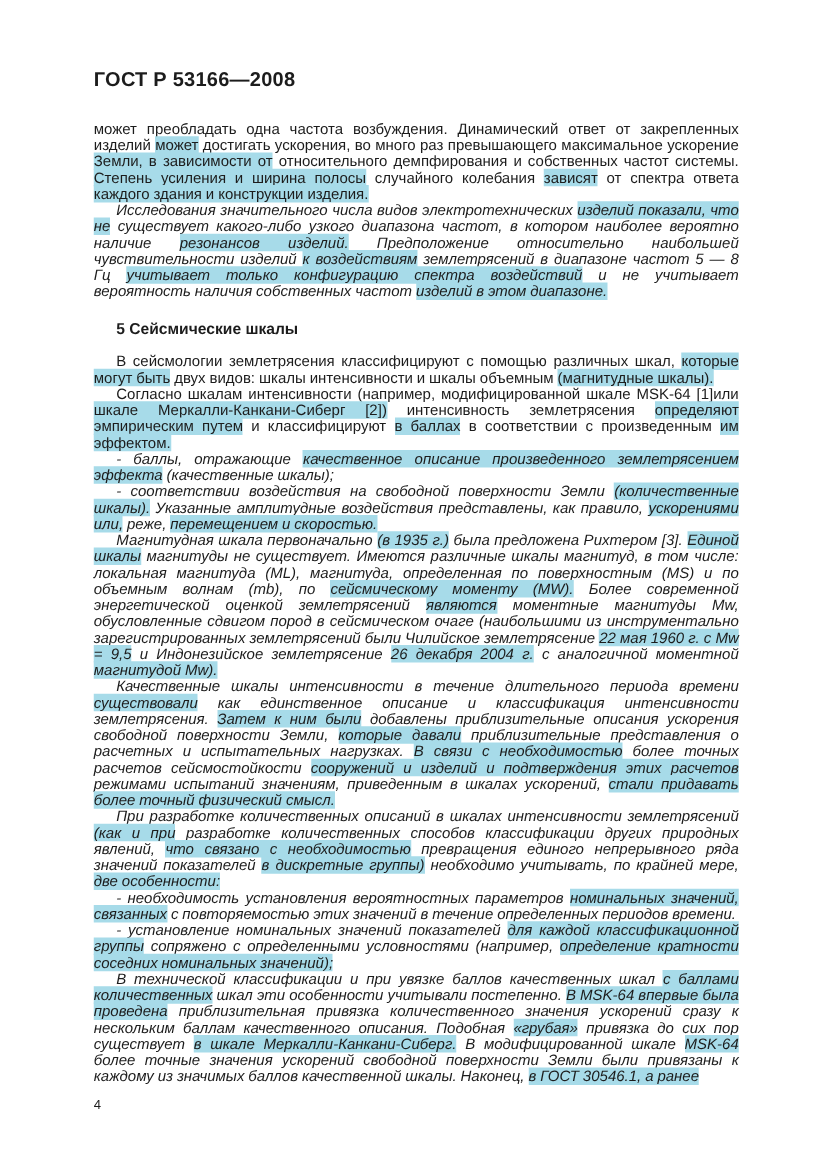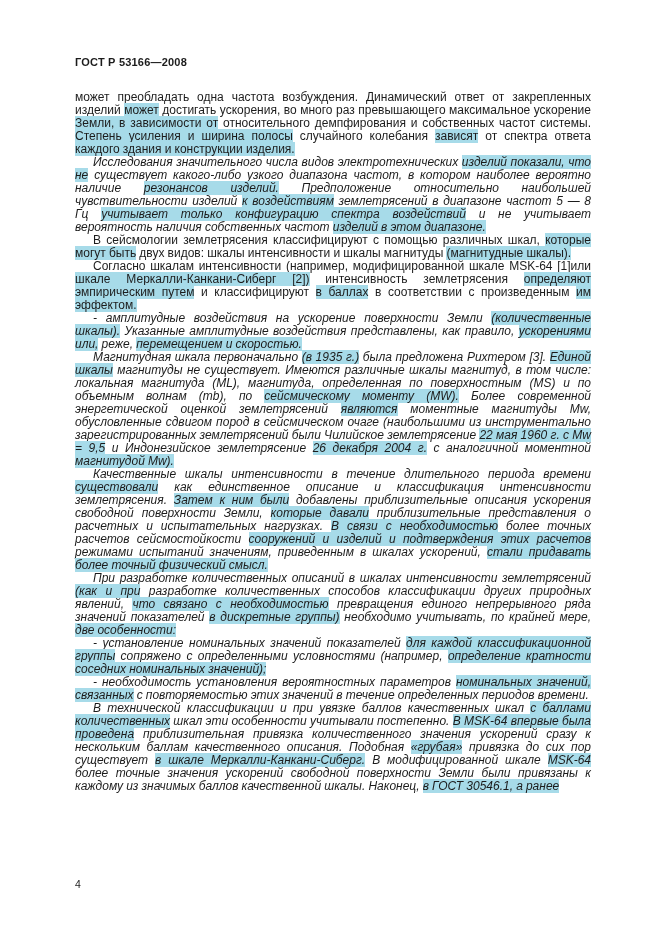--- a/index.html
+++ b/index.html
@@ -17,21 +17,21 @@
     -webkit-font-smoothing: antialiased;
   }
   .page {
     position: absolute;
     inset: 0;
     box-sizing: border-box;
     padding: 56px 70px 0 75px;
     background: #ffffff;
   }
   .doc-header {
-    font-size: 11px;
+    font-size: 16px;
     font-weight: bold;
     letter-spacing: 0.2px;
     margin: 0 0 23px 0;
   }
   .doc-body {
     width: 516px;
   }
   .para {
     margin: 0;
     font-size: 12px;
@@ -61,25 +61,27 @@
 </style>
 </head>
 <body style="color: rgb(28, 28, 28); background: rgb(255, 255, 255);">
 
 <div class="page">
   <p class="doc-header">ГОСТ Р 53166—2008</p>
 
   <div class="doc-body">
       <p class="para no-indent"><span>может преобладать одна частота возбуждения. Динамический ответ от закрепленных изделий </span><span class="hl">может</span><span> достигать ускорения, во много раз превышающего максимальное ускорение </span><span class="hl">Земли, в зависимости от</span><span> относительного демпфирования и собственных частот системы. </span><span class="hl">Степень усиления и ширина полосы</span><span> случайного колебания </span><span class="hl">зависят</span><span> от спектра ответа </span><span class="hl">каждого здания и конструкции изделия.</span></p>
       <p class="para italic"><span>Исследования значительного числа видов электротехнических </span><span class="hl">изделий показали, что не</span><span> существует какого-либо узкого диапазона частот, в котором наиболее вероятно наличие </span><span class="hl">резонансов изделий.</span><span> Предположение относительно наибольшей чувствительности изделий </span><span class="hl">к воздействиям</span><span> землетрясений в диапазоне частот 5 — 8 Гц </span><span class="hl">учитывает только конфигурацию спектра воздействий</span><span> и не учитывает вероятность наличия собственных частот </span><span class="hl">изделий в этом диапазоне.</span></p>
-      <p class="para"><span>В сейсмологии землетрясения классифицируют с помощью различных шкал, </span><span class="hl">которые могут быть</span><span> двух видов: шкалы интенсивности и шкалы магнитуды </span><span class="hl">(магнитудные шкалы).</span></p>
+      <h2 class="section-heading">5 Сейсмические шкалы</h2>
+      <p class="para"><span>В сейсмологии землетрясения классифицируют с помощью различных шкал, </span><span class="hl">которые могут быть</span><span> двух видов: шкалы интенсивности и шкалы объемным </span><span class="hl">(магнитудные шкалы).</span></p>
       <p class="para"><span>Согласно шкалам интенсивности (например, модифицированной шкале MSK-64 [1]или </span><span class="hl">шкале Меркалли-Канкани-Сиберг [2])</span><span> интенсивность землетрясения </span><span class="hl">определяют эмпирическим путем</span><span> и классифицируют </span><span class="hl">в баллах</span><span> в соответствии с произведенным </span><span class="hl">им эффектом.</span></p>
-      <p class="para italic"><span>- амплитудные воздействия на ускорение поверхности Земли </span><span class="hl">(количественные шкалы).</span><span> Указанные амплитудные воздействия представлены, как правило, </span><span class="hl">ускорениями или,</span><span> реже, </span><span class="hl">перемещением и скоростью.</span></p>
+      <p class="para italic"><span>- баллы, отражающие </span><span class="hl">качественное описание произведенного землетрясением эффекта</span><span> (качественные шкалы);</span></p>
+      <p class="para italic"><span>- соответствии воздействия на свободной поверхности Земли </span><span class="hl">(количественные шкалы).</span><span> Указанные амплитудные воздействия представлены, как правило, </span><span class="hl">ускорениями или,</span><span> реже, </span><span class="hl">перемещением и скоростью.</span></p>
       <p class="para italic"><span>Магнитудная шкала первоначально </span><span class="hl">(в 1935 г.)</span><span> была предложена Рихтером [3]. </span><span class="hl">Единой шкалы</span><span> магнитуды не существует. Имеются различные шкалы магнитуд, в том числе: локальная магнитуда (ML), магнитуда, определенная по поверхностным (MS) и по объемным волнам (mb), по </span><span class="hl">сейсмическому моменту (MW).</span><span> Более современной энергетической оценкой землетрясений </span><span class="hl">являются</span><span> моментные магнитуды Mw, обусловленные сдвигом пород в сейсмическом очаге (наибольшими из инструментально зарегистрированных землетрясений были Чилийское землетрясение </span><span class="hl">22 мая 1960 г. с Mw = 9,5</span><span> и Индонезийское землетрясение </span><span class="hl">26 декабря 2004 г.</span><span> с аналогичной моментной </span><span class="hl">магнитудой Mw).</span></p>
       <p class="para italic"><span>Качественные шкалы интенсивности в течение длительного периода времени </span><span class="hl">существовали</span><span> как единственное описание и классификация интенсивности землетрясения. </span><span class="hl">Затем к ним были</span><span> добавлены приблизительные описания ускорения свободной поверхности Земли, </span><span class="hl">которые давали</span><span> приблизительные представления о расчетных и испытательных нагрузках. </span><span class="hl">В связи с необходимостью</span><span> более точных расчетов сейсмостойкости </span><span class="hl">сооружений и изделий и подтверждения этих расчетов</span><span> режимами испытаний значениям, приведенным в шкалах ускорений, </span><span class="hl">стали придавать более точный физический смысл.</span></p>
       <p class="para italic"><span>При разработке количественных описаний в шкалах интенсивности землетрясений </span><span class="hl">(как и при</span><span> разработке количественных способов классификации других природных явлений, </span><span class="hl">что связано с необходимостью</span><span> превращения единого непрерывного ряда значений показателей </span><span class="hl">в дискретные группы)</span><span> необходимо учитывать, по крайней мере, </span><span class="hl">две особенности:</span></p>
+      <p class="para italic"><span>- необходимость установления вероятностных параметров </span><span class="hl">номинальных значений, связанных</span><span> с повторяемостью этих значений в течение определенных периодов времени.</span></p>
       <p class="para italic"><span>- установление номинальных значений показателей </span><span class="hl">для каждой классификационной группы</span><span> сопряжено с определенными условностями (например, </span><span class="hl">определение кратности соседних номинальных значений);</span></p>
-      <p class="para italic"><span>- необходимость установления вероятностных параметров </span><span class="hl">номинальных значений, связанных</span><span> с повторяемостью этих значений в течение определенных периодов времени.</span></p>
       <p class="para italic"><span>В технической классификации и при увязке баллов качественных шкал </span><span class="hl">с баллами количественных</span><span> шкал эти особенности учитывали постепенно. </span><span class="hl">В MSK-64 впервые была проведена</span><span> приблизительная привязка количественного значения ускорений сразу к нескольким баллам качественного описания. Подобная </span><span class="hl">«грубая»</span><span> привязка до сих пор существует </span><span class="hl">в шкале Меркалли-Канкани-Сиберг.</span><span> В модифицированной шкале </span><span class="hl">MSK-64</span><span> более точные значения ускорений свободной поверхности Земли были привязаны к каждому из значимых баллов качественной шкалы. Наконец, </span><span class="hl">в ГОСТ 30546.1, а ранее</span></p>
     </div>
 
   <div class="page-number">4</div>
 </div>
 
 </body></html>

